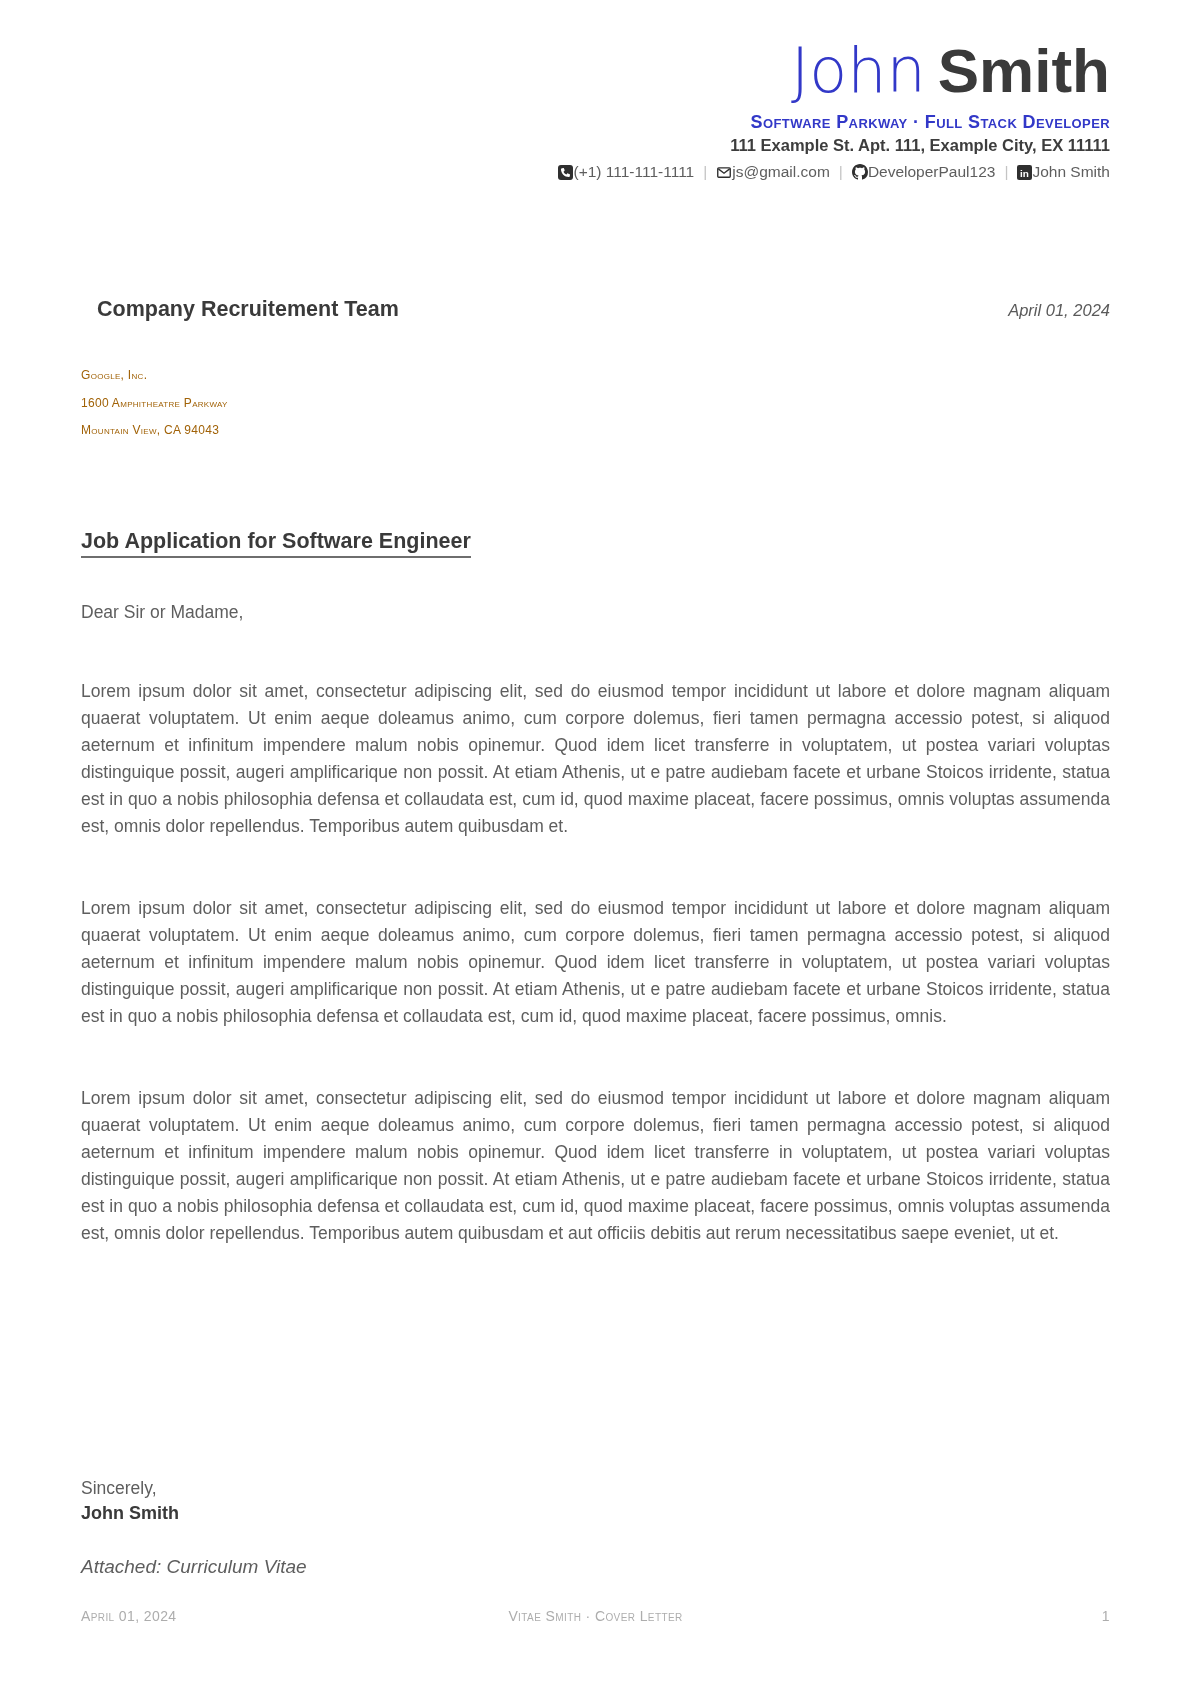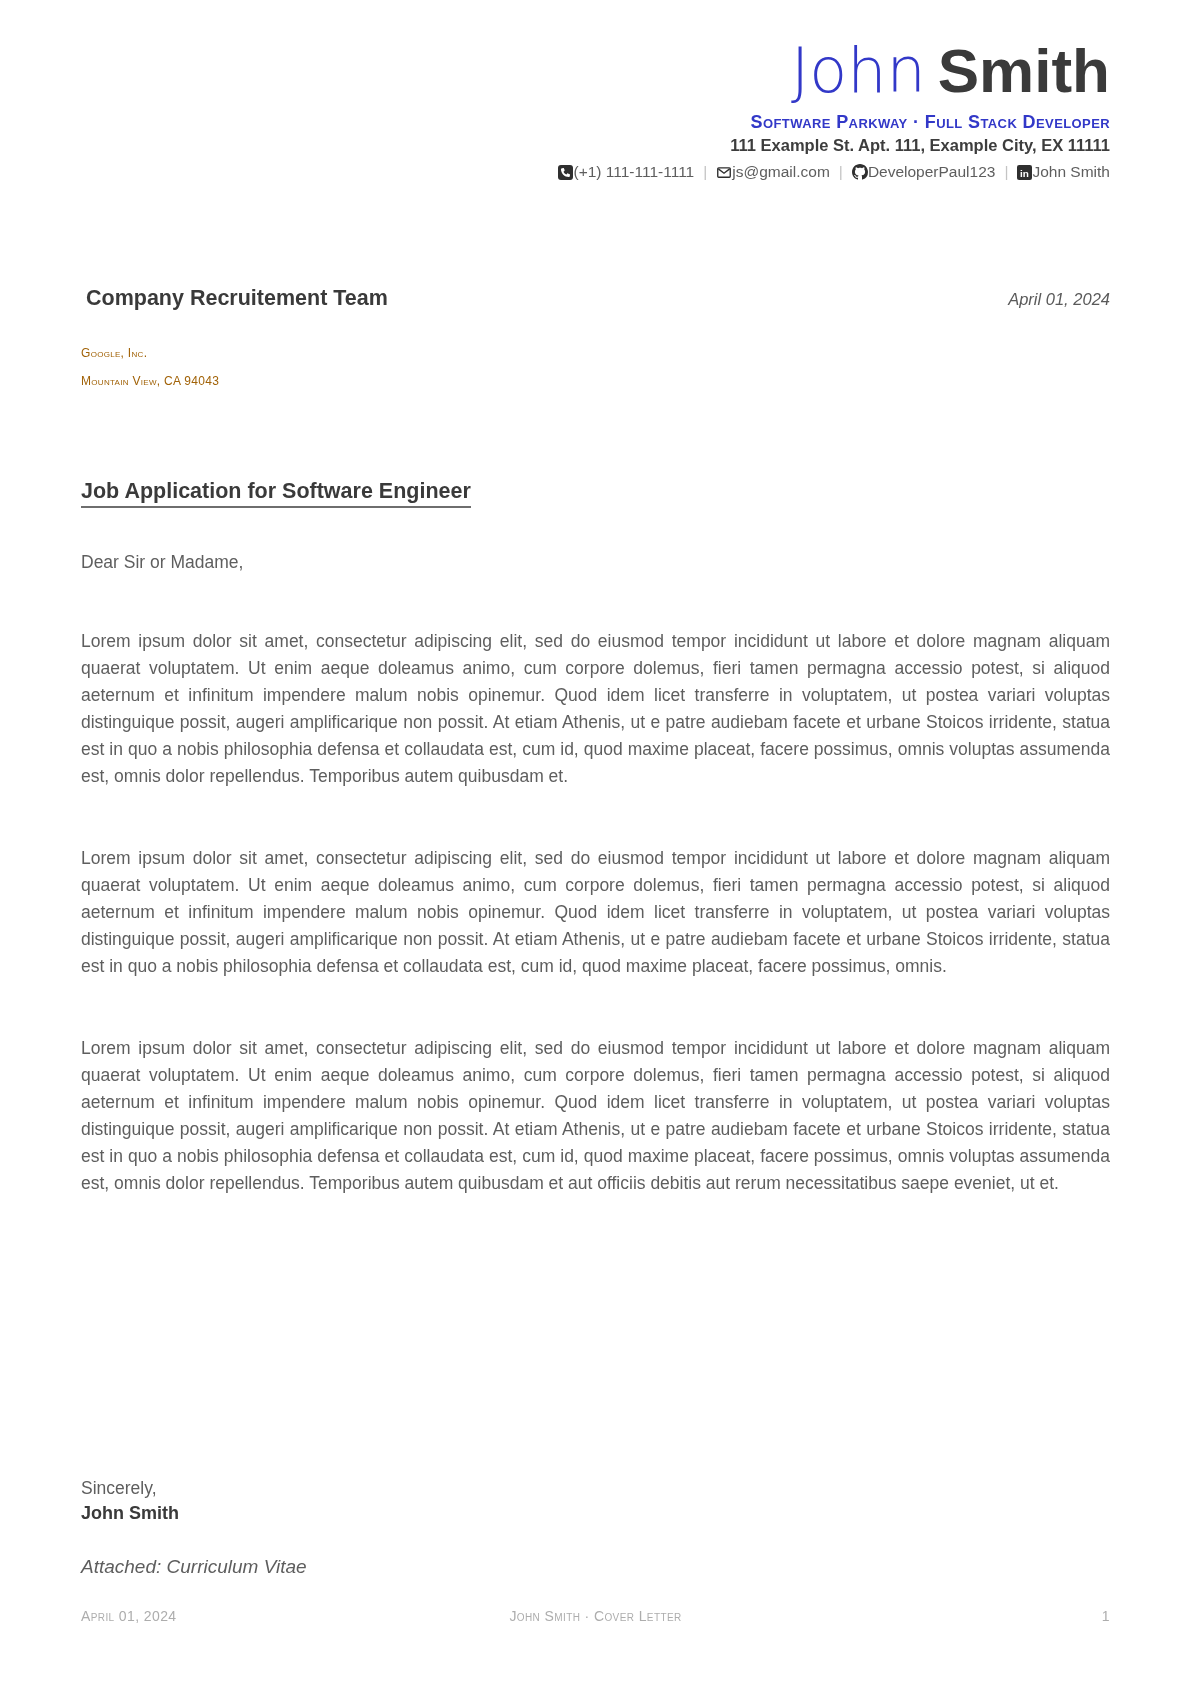--- a/index.html
+++ b/index.html
@@ -31,21 +31,21 @@
     display:flex; justify-content:flex-end; align-items:center; gap:9px;
     font-size:15.5px; color:#5e5e5e;
   }
   .citem { display:inline-flex; align-items:center; gap:0; color:#5e5e5e; text-decoration:none; }
   .cicon { color:#2f2f2f; flex:0 0 auto; }
   .sep { color:#c4c4c4; }
 
   
   .recipient { margin-top:100px; }
   .recipient-row { display:flex; justify-content:space-between; align-items:baseline; }
-  .recipient-heading { margin:5px; font-size:21.5px; font-weight:700; color:#3a3a3a; }
+  .recipient-heading { margin:16px; font-size:21.5px; font-weight:700; color:#3a3a3a; }
   .date { font-style:italic; font-size:16.5px; color:#5a5a5a; }
   .recipient-address {
     margin-top:24px;
     font-variant:small-caps;
     font-size:12px; letter-spacing:0.3px;
     line-height:27.5px;
     color:#a16207;
   }
 
   
@@ -132,20 +132,21 @@
     </div>
   </header>
 
   <section class="recipient">
     <div class="recipient-row">
       <h2 class="recipient-heading">Company Recruitement Team</h2>
       <span class="date">April 01, 2024</span>
     </div>
     <div class="recipient-address">
       <div>Google, Inc.</div>
+      <div>1600 Amphitheatre Parkway</div>
       <div>Mountain View, CA 94043</div>
     </div>
   </section>
 
   <section class="letter">
     <h3 class="subject">
       <span>Job Application for Software Engineer</span>
     </h3>
     <p class="salutation">Dear Sir or Madame,</p>
     <p class="para">Lorem ipsum dolor sit amet, consectetur adipiscing elit, sed do eiusmod tempor incididunt ut labore et dolore magnam aliquam quaerat voluptatem. Ut enim aeque doleamus animo, cum corpore dolemus, fieri tamen permagna accessio potest, si aliquod aeternum et infinitum impendere malum nobis opinemur. Quod idem licet transferre in voluptatem, ut postea variari voluptas distinguique possit, augeri amplificarique non possit. At etiam Athenis, ut e patre audiebam facete et urbane Stoicos irridente, statua est in quo a nobis philosophia defensa et collaudata est, cum id, quod maxime placeat, facere possimus, omnis voluptas assumenda est, omnis dolor repellendus. Temporibus autem quibusdam et.</p>
@@ -154,17 +155,17 @@
   </section>
 
   <section class="closing">
     <div class="closing-word">Sincerely,</div>
     <div class="signature">John Smith</div>
     <div class="attachment">Attached: Curriculum Vitae</div>
   </section>
 
   <footer class="footer">
     <span class="footer-left">April 01, 2024</span>
-    <span class="footer-center">John Smith · Cover Letter</span>
+    <span class="footer-center">Vitae Smith · Cover Letter</span>
     <span class="footer-right">1</span>
   </footer>
 
 </div>
 
 </body></html>

